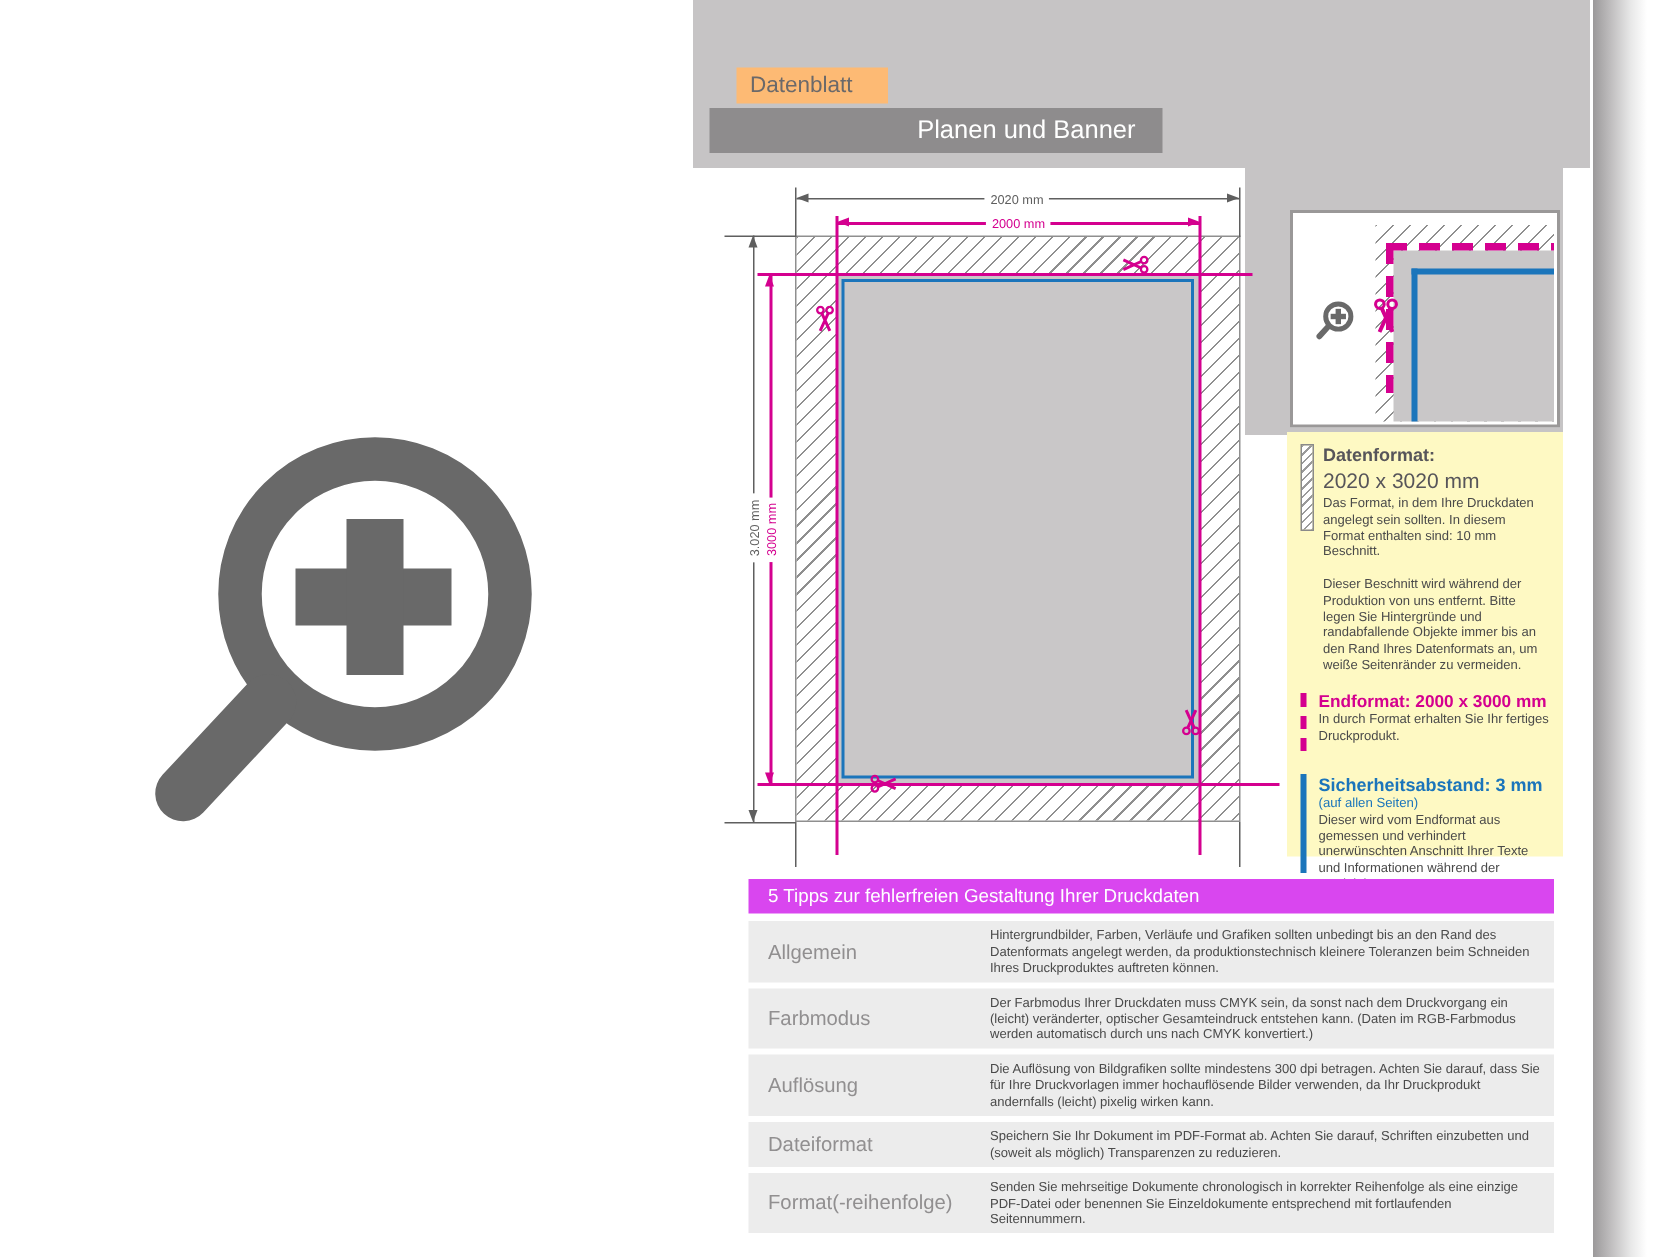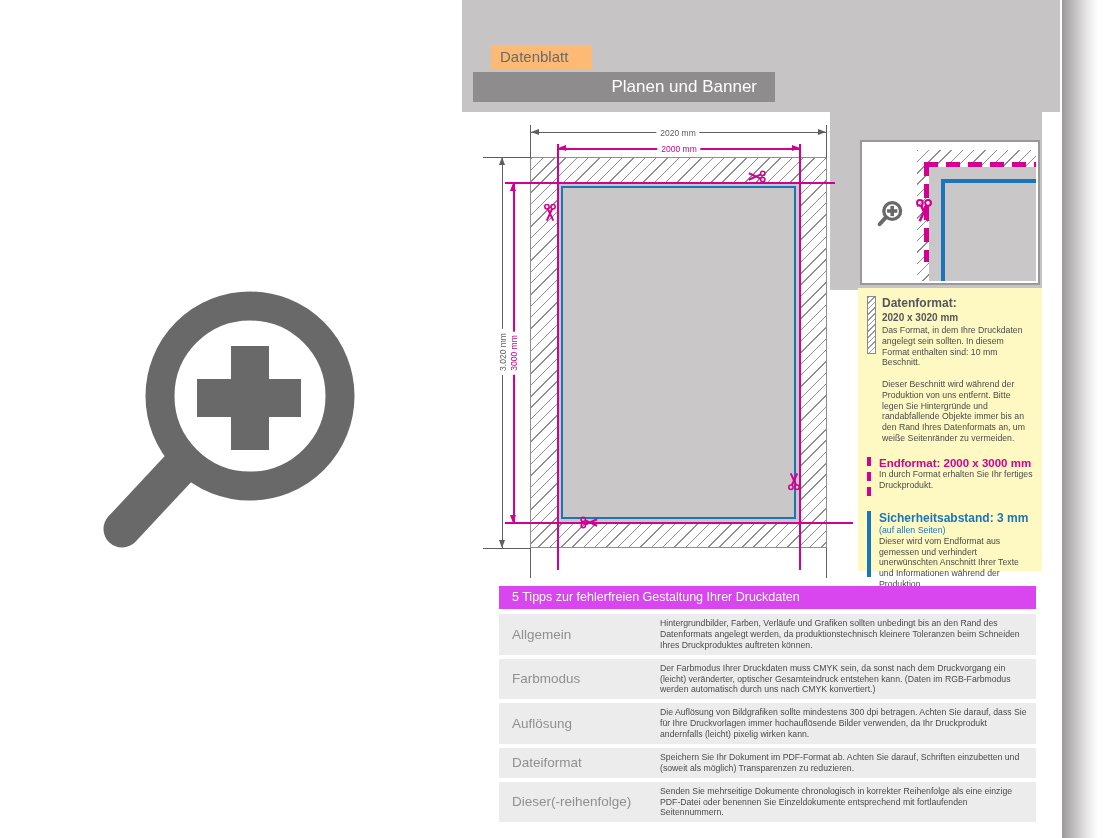--- a/index.html
+++ b/index.html
@@ -42,21 +42,21 @@
   
   .info-panel{left:858px;top:288px;width:184px;height:283px;background:#fef9c3;
        box-sizing:border-box;padding:8px 9px 6px 9px;}
   .info-row{display:flex;}
   .acc-hatch{flex:0 0 9px;width:9px;height:58px;border:1px solid #8a8a8a;box-sizing:border-box;
        background:repeating-linear-gradient(135deg,#9a9a9a 0,#9a9a9a 1px,#ffffff 1px,#ffffff 4px);margin-right:6px;}
   .acc-dash{flex:0 0 4px;width:4px;height:40px;margin-right:8px;
        background:repeating-linear-gradient(180deg,#d4008f 0,#d4008f 9px,transparent 9px,transparent 15px);}
   .acc-blue{flex:0 0 4px;width:4px;height:66px;background:#1b75bb;margin-right:8px;}
   .h-dark{font-size:12px;font-weight:bold;color:#57555a;margin:0;}
-  .h-size{font-size:10px;font-weight:bold;color:#57555a;margin:2px 0 2px 0;}
+  .h-size{font-size:14px;font-weight:normal;color:#57555a;margin:2px 0 2px 0;}
   .h-mag{font-size:11.5px;font-weight:bold;color:#d4008f;margin:0;}
   .h-blue{font-size:12px;font-weight:bold;color:#1b75bb;margin:0;}
   .sub-blue{font-size:8.8px;color:#1b75bb;margin:0 0 1px 0;}
   .body-txt{font-size:8.7px;line-height:1.24;color:#4a4a4a;margin:0;}
 
   
   .tips-header{left:499px;top:586px;width:537px;height:23px;background:#d946ef;color:#ffffff;
        font-size:12.5px;line-height:23px;padding-left:13px;box-sizing:border-box;}
   .tips-rows{left:499px;top:614px;width:537px;}
   .tip-row{display:flex;background:#ececec;margin-bottom:4px;align-items:center;
@@ -199,18 +199,18 @@
     </div>
     <div class="tip-row">
       <div class="tip-label">Auflösung</div>
       <div class="tip-text">Die Auflösung von Bildgrafiken sollte mindestens 300 dpi betragen. Achten Sie darauf, dass Sie für Ihre Druckvorlagen immer hochauflösende Bilder verwenden, da Ihr Druckprodukt andernfalls (leicht) pixelig wirken kann.</div>
     </div>
     <div class="tip-row">
       <div class="tip-label">Dateiformat</div>
       <div class="tip-text">Speichern Sie Ihr Dokument im PDF-Format ab. Achten Sie darauf, Schriften einzubetten und (soweit als möglich) Transparenzen zu reduzieren.</div>
     </div>
     <div class="tip-row">
-      <div class="tip-label">Dieser(-reihenfolge)</div>
+      <div class="tip-label">Format(-reihenfolge)</div>
       <div class="tip-text">Senden Sie mehrseitige Dokumente chronologisch in korrekter Reihenfolge als eine einzige PDF-Datei oder benennen Sie Einzeldokumente entsprechend mit fortlaufenden Seitennummern.</div>
     </div>
   </div>
 
 </div>
 
 </body></html>

